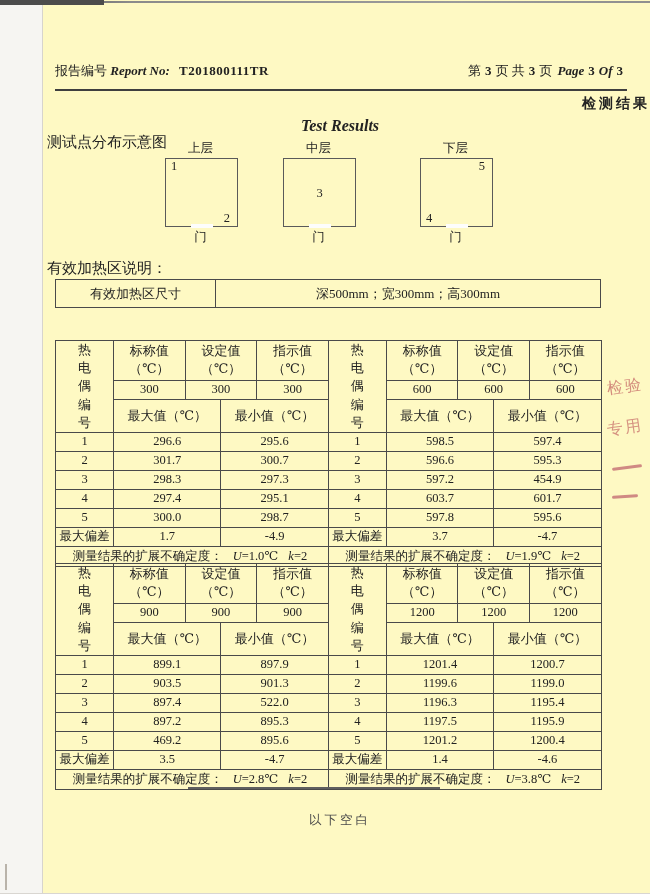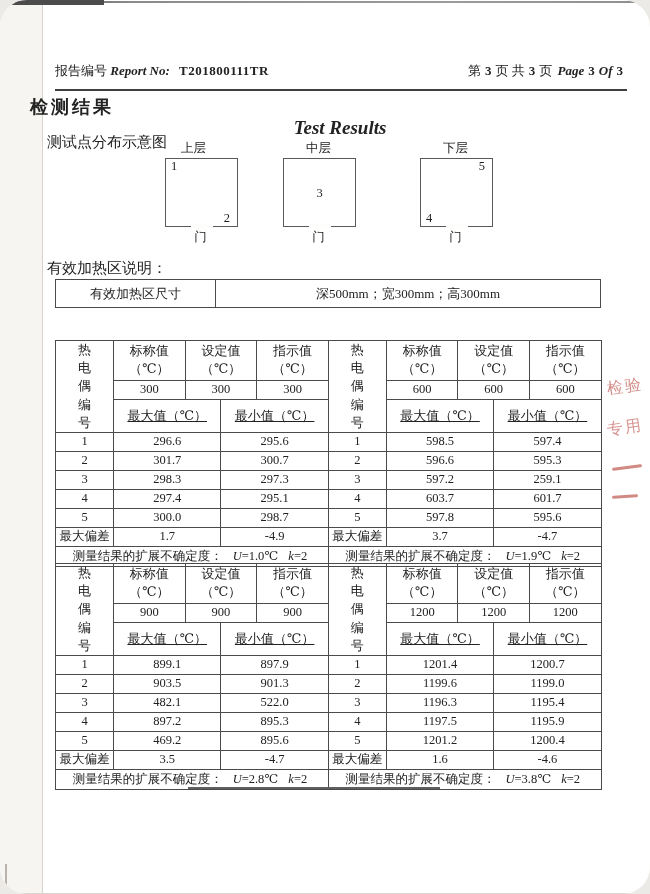--- a/index.html
+++ b/index.html
@@ -1,38 +1,38 @@
 <!DOCTYPE html>
 <html><head>
 <meta charset="utf-8">
 <style>
   html,body { margin:0; padding:0; background:#eceae6; }
   .page {
     position:relative; width:650px; height:894px; margin:0 auto;
-    background:#ffffff; overflow:hidden;
-    font-family:"Liberation Serif","DejaVu Serif",serif; color:#222;border-radius:27px;
+    background:#fef9c3; overflow:hidden;
+    font-family:"Liberation Serif","DejaVu Serif",serif; color:#222;
   }
   
   .edge-left-margin { position:absolute; left:0; top:0; width:42px; height:100%; background:#f6f5f2; }
   .edge-left-line { position:absolute; left:42px; top:0; width:1px; height:100%; background:#d7d4cd; }
   .edge-top-line { position:absolute; left:0; top:1px; right:0; height:2px; background:linear-gradient(to right,#4a4a4a,#8b8b8b 20%,#9b9b9b 70%,#8f8f8f); }
   .edge-top-dark { position:absolute; left:0; top:0; width:104px; height:5px; background:#4c4c4c; }
   .edge-bottom-line { position:absolute; left:0; bottom:0; right:0; height:1px; background:#d9d6d1; }
   .edge-tick { position:absolute; left:5px; bottom:4px; width:2px; height:26px; background:#b9b3aa; }
 
   
   .report-line { position:absolute; top:62px; left:55px; right:24px; display:flex; justify-content:space-between; font-size:13px; white-space:nowrap; }
   .en-i { font-style:italic; font-weight:bold; }
   .rno { font-weight:bold; letter-spacing:.5px; padding-left:6px; }
   .pg .num { font-weight:bold; padding:0 3px; }
   .pg span { padding:0 1px; }
   .rule { position:absolute; top:89px; left:55px; width:572px; height:2px; background:#3f3f3f; }
 
-  .title-zh { position:absolute; top:95px; left:30px; right:0; text-align:left; font-size:18px; font-weight:bold; letter-spacing:3px; }
-  .title-en { position:absolute; top:117px; left:30px; right:0; text-align:center; font-size:19px; font-weight:bold; font-style:italic; }
+  .title-zh { position:absolute; top:95px; left:30px; right:0; text-align:right; font-size:14px; font-weight:bold; letter-spacing:3px; }
+  .title-en { position:absolute; top:117px; left:30px; right:0; text-align:center; font-size:16px; font-weight:bold; font-style:italic; }
 
   .sec-label { position:absolute; left:47px; font-size:15px; }
 
   
   .dtitle { position:absolute; top:140px; width:71px; text-align:center; font-size:12.5px; }
   .dbox { position:absolute; top:158px; width:71px; height:67px; border:1px solid #5a5a5a; }
   .dgap { position:absolute; bottom:-2px; left:50%; transform:translateX(-50%); width:22px; height:4px; background:#fdfdfc; }
   .dn { position:absolute; font-size:12.5px; }
   .dn.tl { top:0; left:5px; } .dn.br { bottom:0; right:7px; }
   .dn.c { top:50%; left:50%; transform:translate(-50%,-50%); }
@@ -43,21 +43,21 @@
   .zone { position:absolute; top:279px; left:55px; width:545px; border-collapse:collapse; table-layout:fixed; }
   .zone td { border:1px solid #4a4a4a; height:25px; text-align:center; font-size:13px; }
 
   
   .band { position:absolute; left:55px; display:flex; }
   .panel { border-collapse:collapse; table-layout:fixed; width:273px; }
   .band .slot2 .panel { margin-left:-1px; }
   .panel td { border:1px solid #4a4a4a; text-align:center; padding:0; font-size:12.5px; height:18px; }
   .panel tr.r1 td { height:36px; font-size:13px; }
   .panel tr.vals td { height:17px; }
-  .panel tr.mm td { height:30px; font-size:13px;text-decoration:underline; }
+  .panel tr.mm td { height:30px; font-size:13px; }
   .panel tr.unc td { height:19px; }
   .panel col.c0 { width:58px; }
   .panel col.cs { width:35.8px; }
   .vert { width:15px; margin:0 auto; word-break:break-all; line-height:1.4; font-size:13px; }
   .sym { font-style:italic; padding-left:10px; }
   .krest { padding-right:4px; }
 
   
   .part-line { position:absolute; top:787px; left:188px; width:252px; height:2px; background:#5f5f5f; }
   .blank-note { position:absolute; top:812px; left:30px; right:0; text-align:center; font-size:12.5px; letter-spacing:3px; color:#4a4a4a; }
@@ -93,21 +93,21 @@
       <span class="en-i">Page</span><span class="num">3</span><span class="en-i">Of</span><span class="num">3</span>
     </span>
   </div>
   <div class="rule"></div>
 
   <div class="title-zh">检测结果</div>
   <div class="title-en">Test Results</div>
 
   <div class="sec-label" style="top:133px">测试点分布示意图</div>
 
-  <div class="dtitle" style="left:158px">上层</div>
+  <div class="dtitle" style="left:165px">上层</div>
   <div class="dtitle" style="left:283px">中层</div>
   <div class="dtitle" style="left:420px">下层</div>
 
   <div class="dbox" style="left:165px">
     <span class="dn tl">1</span>
     <span class="dn br">2</span>
     <span class="dgap"></span>
   </div>
   <div class="dbox" style="left:283px">
     <span class="dn c">3</span>
@@ -260,21 +260,21 @@
         <td colspan="3">597.4</td>
       </tr>
       <tr class="d">
         <td>2</td>
         <td colspan="3">596.6</td>
         <td colspan="3">595.3</td>
       </tr>
       <tr class="d">
         <td>3</td>
         <td colspan="3">597.2</td>
-        <td colspan="3">259.1</td>
+        <td colspan="3">454.9</td>
       </tr>
       <tr class="d">
         <td>4</td>
         <td colspan="3">603.7</td>
         <td colspan="3">601.7</td>
       </tr>
       <tr class="d">
         <td>5</td>
         <td colspan="3">597.8</td>
         <td colspan="3">595.6</td>
@@ -337,21 +337,21 @@
         <td colspan="3">899.1</td>
         <td colspan="3">897.9</td>
       </tr>
       <tr class="d">
         <td>2</td>
         <td colspan="3">903.5</td>
         <td colspan="3">901.3</td>
       </tr>
       <tr class="d">
         <td>3</td>
-        <td colspan="3">482.1</td>
+        <td colspan="3">897.4</td>
         <td colspan="3">522.0</td>
       </tr>
       <tr class="d">
         <td>4</td>
         <td colspan="3">897.2</td>
         <td colspan="3">895.3</td>
       </tr>
       <tr class="d">
         <td>5</td>
         <td colspan="3">469.2</td>
@@ -428,34 +428,35 @@
         <td colspan="3">1197.5</td>
         <td colspan="3">1195.9</td>
       </tr>
       <tr class="d">
         <td>5</td>
         <td colspan="3">1201.2</td>
         <td colspan="3">1200.4</td>
       </tr>
       <tr class="d">
         <td>最大偏差</td>
-        <td colspan="3">1.6</td>
+        <td colspan="3">1.4</td>
         <td colspan="3">-4.6</td>
       </tr>
       <tr class="unc">
         <td colspan="7">
           <span>测量结果的扩展不确定度：</span><span class="sym">U</span><span>=3.8℃</span><span class="sym">k</span><span class="krest">=2</span>
         </td>
       </tr>
     </tbody>
   </table>
 </div>
   </div>
 
   <div class="part-line"></div>
+  <div class="blank-note">以下空白</div>
 
   <div class="stamp">
     <div class="s-l">检验</div>
     <div class="s-l s-l2">专用</div>
     <div class="s-dash s-d1"></div>
     <div class="s-dash s-d2"></div>
   </div>
 
 </div>
 

